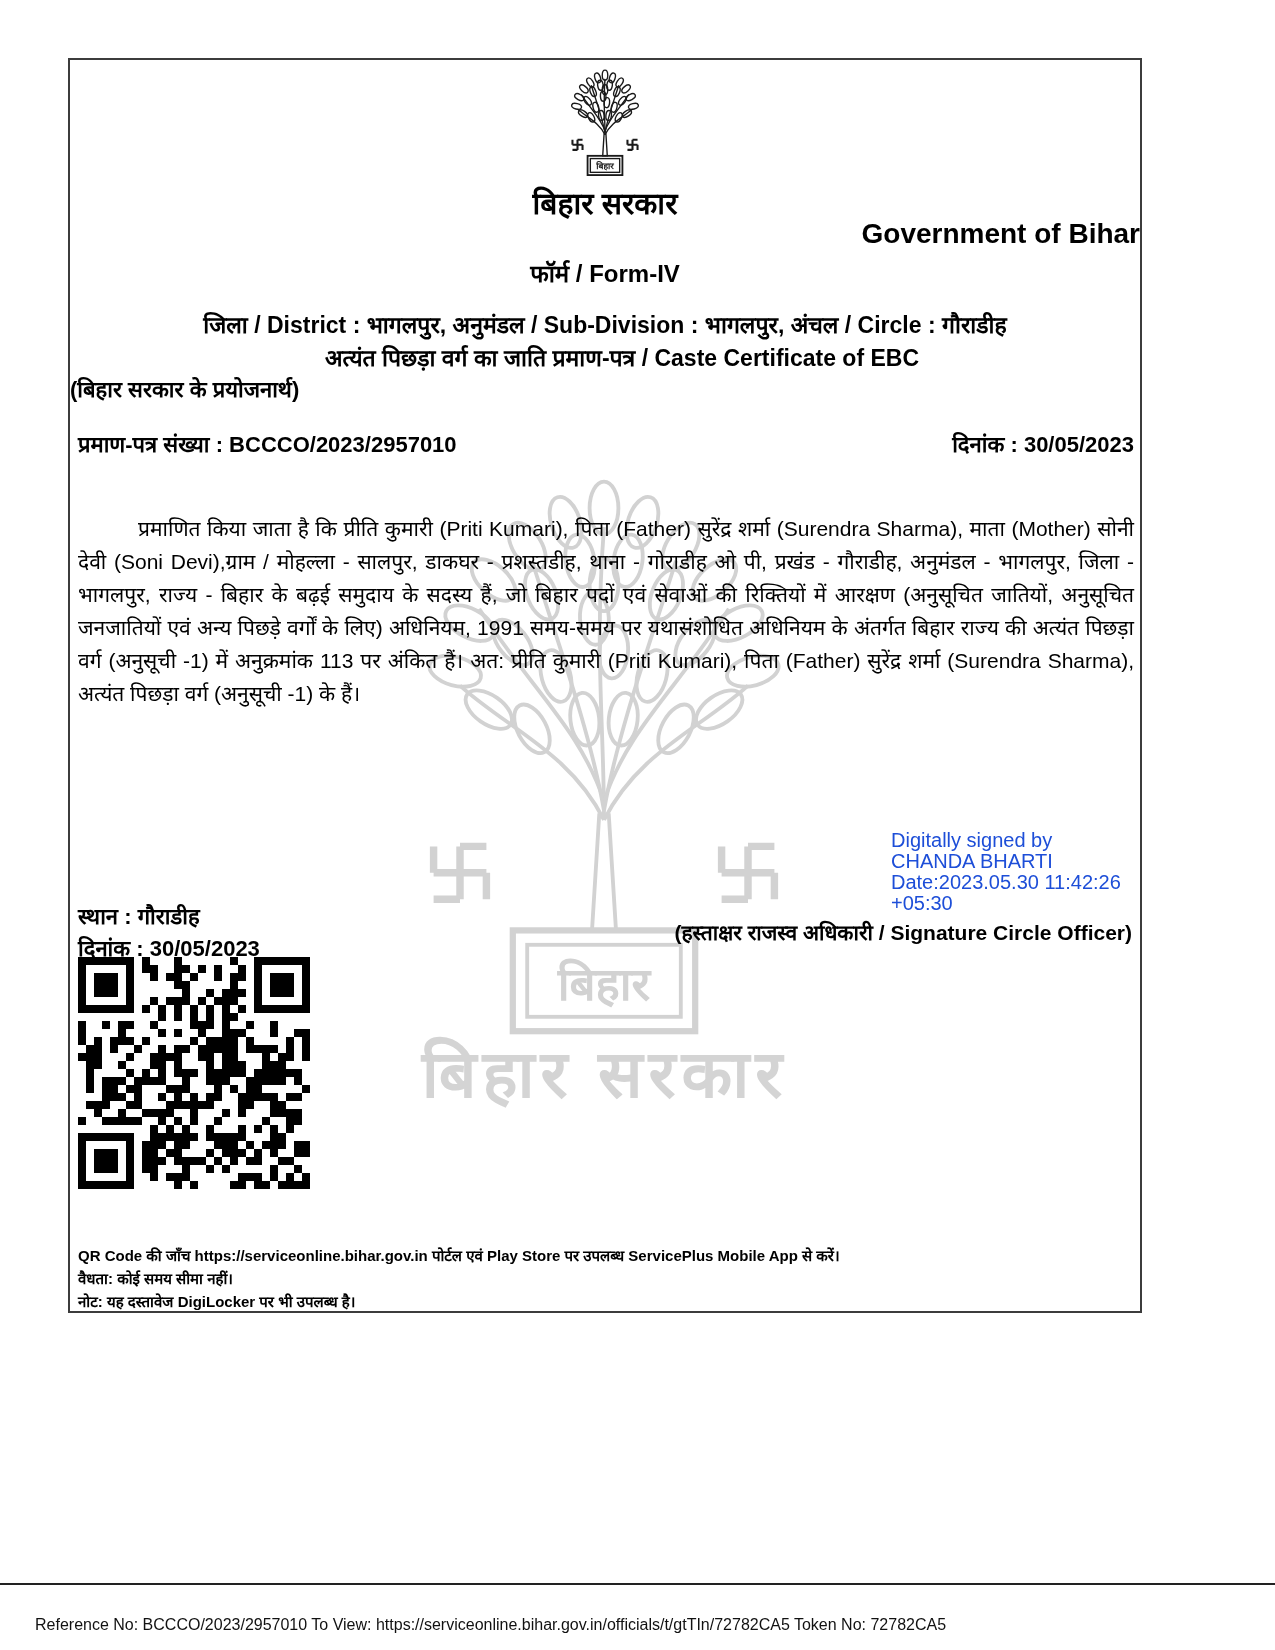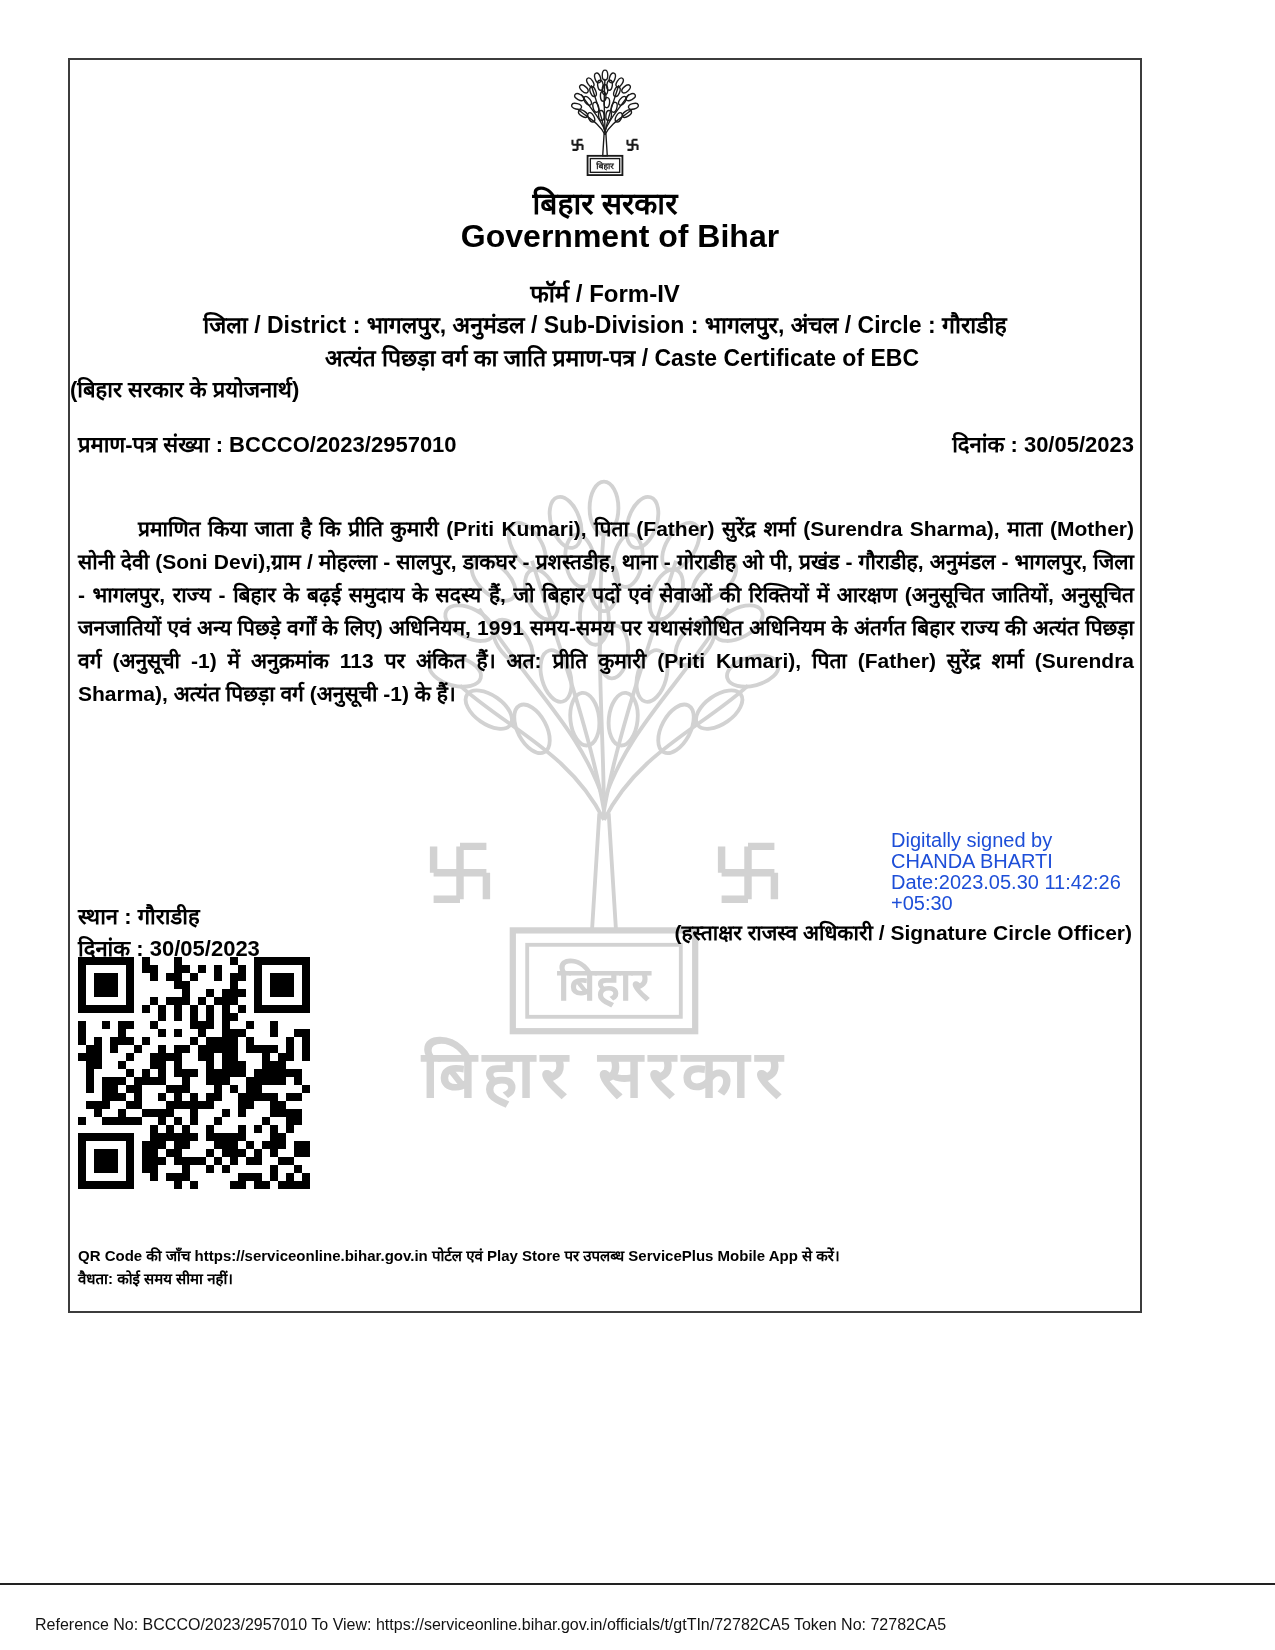--- a/index.html
+++ b/index.html
@@ -12,31 +12,31 @@
     position:absolute; left:68px; top:58px; width:1074px; height:1255px;
     border:2px solid #3c3c3c; background:#ffffff;
   }
   .cert-box > * { position:absolute; }
   .layer { z-index:2; }
   .watermark-layer { z-index:1; }
 
   .emblem-header { left:50%; transform:translateX(-50%); top:6px; width:92px; height:110px; }
 
   .org-hindi   { left:0; top:122px; width:100%; text-align:center; font-size:30px; font-weight:bold; }
-  .org-english { left:15px; top:158px; width:100%; text-align:center; font-size:32px; font-weight:bold; }
-  .form-line   { left:0; top:196px; width:100%; text-align:center; font-size:24px; font-weight:bold;margin-top:20px; }
+  .org-english { left:0; top:158px; width:100%; text-align:right; font-size:28px; font-weight:bold; }
+  .form-line   { left:0; top:196px; width:100%; text-align:center; font-size:24px; font-weight:bold; }
 
   .district-line { left:0; top:248px; width:100%; text-align:center; font-size:23px; font-weight:bold; }
   .caste-line    { left:17px; top:281px; width:100%; text-align:center; font-size:23px; font-weight:bold; }
   .purpose-line  { left:0; top:313px; width:100%; text-align:left; font-size:22px; font-weight:bold; }
 
   .meta-row { left:8px; top:368px; width:1056px; font-size:22px; font-weight:bold; }
   .meta-row .right { float:right; }
 
-  .para { left:8px; width:1056px; font-size:21px; font-weight:bold; line-height:33px;
+  .para { left:8px; width:1056px; font-size:21px; font-weight:normal; line-height:33px;
           text-align:justify; text-indent:60px; }
   .para1 { top:452px; }
   .para2 { top:656px; }
 
   .digsig { left:812px; top:770px; font-size:20px; line-height:21px; color:#1d4ed8; font-weight:normal;margin-left:9px; }
 
   .place-line   { left:8px; top:840px;  font-size:22px; font-weight:bold; }
   .sigdate-line { left:8px; top:872px;  font-size:22px; font-weight:bold; }
   .officer-line { right:8px; top:858px; font-size:21px; font-weight:bold; text-align:right; }
 
@@ -175,19 +175,20 @@
     <div class="qr layer">
       <svg id="qr-svg" viewBox="0 0 29 29" shape-rendering="crispEdges">
           <rect width="29" height="29" fill="#ffffff"></rect>
           <path d="M0,0h1v1h-1zM1,0h1v1h-1zM2,0h1v1h-1zM3,0h1v1h-1zM4,0h1v1h-1zM5,0h1v1h-1zM6,0h1v1h-1zM8,0h1v1h-1zM12,0h1v1h-1zM19,0h1v1h-1zM22,0h1v1h-1zM23,0h1v1h-1zM24,0h1v1h-1zM25,0h1v1h-1zM26,0h1v1h-1zM27,0h1v1h-1zM28,0h1v1h-1zM0,1h1v1h-1zM6,1h1v1h-1zM8,1h1v1h-1zM9,1h1v1h-1zM12,1h1v1h-1zM13,1h1v1h-1zM15,1h1v1h-1zM17,1h1v1h-1zM20,1h1v1h-1zM22,1h1v1h-1zM28,1h1v1h-1zM0,2h1v1h-1zM2,2h1v1h-1zM3,2h1v1h-1zM4,2h1v1h-1zM6,2h1v1h-1zM9,2h1v1h-1zM11,2h1v1h-1zM12,2h1v1h-1zM14,2h1v1h-1zM17,2h1v1h-1zM19,2h1v1h-1zM20,2h1v1h-1zM22,2h1v1h-1zM24,2h1v1h-1zM25,2h1v1h-1zM26,2h1v1h-1zM28,2h1v1h-1zM0,3h1v1h-1zM2,3h1v1h-1zM3,3h1v1h-1zM4,3h1v1h-1zM6,3h1v1h-1zM12,3h1v1h-1zM13,3h1v1h-1zM19,3h1v1h-1zM22,3h1v1h-1zM24,3h1v1h-1zM25,3h1v1h-1zM26,3h1v1h-1zM28,3h1v1h-1zM0,4h1v1h-1zM2,4h1v1h-1zM3,4h1v1h-1zM4,4h1v1h-1zM6,4h1v1h-1zM13,4h1v1h-1zM16,4h1v1h-1zM18,4h1v1h-1zM19,4h1v1h-1zM20,4h1v1h-1zM22,4h1v1h-1zM24,4h1v1h-1zM25,4h1v1h-1zM26,4h1v1h-1zM28,4h1v1h-1zM0,5h1v1h-1zM6,5h1v1h-1zM9,5h1v1h-1zM11,5h1v1h-1zM12,5h1v1h-1zM13,5h1v1h-1zM15,5h1v1h-1zM17,5h1v1h-1zM18,5h1v1h-1zM19,5h1v1h-1zM22,5h1v1h-1zM28,5h1v1h-1zM0,6h1v1h-1zM1,6h1v1h-1zM2,6h1v1h-1zM3,6h1v1h-1zM4,6h1v1h-1zM5,6h1v1h-1zM6,6h1v1h-1zM8,6h1v1h-1zM10,6h1v1h-1zM12,6h1v1h-1zM14,6h1v1h-1zM16,6h1v1h-1zM18,6h1v1h-1zM20,6h1v1h-1zM22,6h1v1h-1zM23,6h1v1h-1zM24,6h1v1h-1zM25,6h1v1h-1zM26,6h1v1h-1zM27,6h1v1h-1zM28,6h1v1h-1zM10,7h1v1h-1zM12,7h1v1h-1zM14,7h1v1h-1zM16,7h1v1h-1zM18,7h1v1h-1zM19,7h1v1h-1zM0,8h1v1h-1zM3,8h1v1h-1zM5,8h1v1h-1zM6,8h1v1h-1zM9,8h1v1h-1zM14,8h1v1h-1zM15,8h1v1h-1zM16,8h1v1h-1zM18,8h1v1h-1zM21,8h1v1h-1zM24,8h1v1h-1zM0,9h1v1h-1zM5,9h1v1h-1zM10,9h1v1h-1zM12,9h1v1h-1zM15,9h1v1h-1zM18,9h1v1h-1zM19,9h1v1h-1zM20,9h1v1h-1zM24,9h1v1h-1zM27,9h1v1h-1zM28,9h1v1h-1zM0,10h1v1h-1zM2,10h1v1h-1zM4,10h1v1h-1zM5,10h1v1h-1zM6,10h1v1h-1zM8,10h1v1h-1zM14,10h1v1h-1zM16,10h1v1h-1zM17,10h1v1h-1zM18,10h1v1h-1zM19,10h1v1h-1zM21,10h1v1h-1zM26,10h1v1h-1zM28,10h1v1h-1zM1,11h1v1h-1zM2,11h1v1h-1zM4,11h1v1h-1zM7,11h1v1h-1zM10,11h1v1h-1zM12,11h1v1h-1zM13,11h1v1h-1zM15,11h1v1h-1zM16,11h1v1h-1zM17,11h1v1h-1zM18,11h1v1h-1zM19,11h1v1h-1zM21,11h1v1h-1zM22,11h1v1h-1zM23,11h1v1h-1zM24,11h1v1h-1zM26,11h1v1h-1zM28,11h1v1h-1zM0,12h1v1h-1zM1,12h1v1h-1zM2,12h1v1h-1zM6,12h1v1h-1zM9,12h1v1h-1zM10,12h1v1h-1zM11,12h1v1h-1zM12,12h1v1h-1zM15,12h1v1h-1zM16,12h1v1h-1zM18,12h1v1h-1zM19,12h1v1h-1zM23,12h1v1h-1zM25,12h1v1h-1zM26,12h1v1h-1zM28,12h1v1h-1zM1,13h1v1h-1zM2,13h1v1h-1zM5,13h1v1h-1zM9,13h1v1h-1zM10,13h1v1h-1zM12,13h1v1h-1zM16,13h1v1h-1zM18,13h1v1h-1zM19,13h1v1h-1zM20,13h1v1h-1zM23,13h1v1h-1zM24,13h1v1h-1zM25,13h1v1h-1zM1,14h1v1h-1zM6,14h1v1h-1zM8,14h1v1h-1zM10,14h1v1h-1zM12,14h1v1h-1zM13,14h1v1h-1zM14,14h1v1h-1zM16,14h1v1h-1zM17,14h1v1h-1zM18,14h1v1h-1zM19,14h1v1h-1zM20,14h1v1h-1zM22,14h1v1h-1zM23,14h1v1h-1zM24,14h1v1h-1zM25,14h1v1h-1zM26,14h1v1h-1zM27,14h1v1h-1zM1,15h1v1h-1zM3,15h1v1h-1zM4,15h1v1h-1zM5,15h1v1h-1zM7,15h1v1h-1zM8,15h1v1h-1zM9,15h1v1h-1zM10,15h1v1h-1zM13,15h1v1h-1zM16,15h1v1h-1zM17,15h1v1h-1zM18,15h1v1h-1zM21,15h1v1h-1zM22,15h1v1h-1zM23,15h1v1h-1zM24,15h1v1h-1zM25,15h1v1h-1zM27,15h1v1h-1zM1,16h1v1h-1zM3,16h1v1h-1zM4,16h1v1h-1zM6,16h1v1h-1zM7,16h1v1h-1zM11,16h1v1h-1zM12,16h1v1h-1zM13,16h1v1h-1zM17,16h1v1h-1zM19,16h1v1h-1zM21,16h1v1h-1zM22,16h1v1h-1zM28,16h1v1h-1zM3,17h1v1h-1zM4,17h1v1h-1zM5,17h1v1h-1zM7,17h1v1h-1zM10,17h1v1h-1zM12,17h1v1h-1zM14,17h1v1h-1zM16,17h1v1h-1zM17,17h1v1h-1zM20,17h1v1h-1zM21,17h1v1h-1zM22,17h1v1h-1zM23,17h1v1h-1zM24,17h1v1h-1zM26,17h1v1h-1zM27,17h1v1h-1zM1,18h1v1h-1zM2,18h1v1h-1zM3,18h1v1h-1zM6,18h1v1h-1zM7,18h1v1h-1zM11,18h1v1h-1zM12,18h1v1h-1zM13,18h1v1h-1zM14,18h1v1h-1zM15,18h1v1h-1zM16,18h1v1h-1zM20,18h1v1h-1zM21,18h1v1h-1zM24,18h1v1h-1zM25,18h1v1h-1zM2,19h1v1h-1zM5,19h1v1h-1zM8,19h1v1h-1zM9,19h1v1h-1zM10,19h1v1h-1zM11,19h1v1h-1zM14,19h1v1h-1zM18,19h1v1h-1zM20,19h1v1h-1zM24,19h1v1h-1zM25,19h1v1h-1zM26,19h1v1h-1zM27,19h1v1h-1zM0,20h1v1h-1zM3,20h1v1h-1zM4,20h1v1h-1zM5,20h1v1h-1zM6,20h1v1h-1zM7,20h1v1h-1zM10,20h1v1h-1zM12,20h1v1h-1zM14,20h1v1h-1zM17,20h1v1h-1zM23,20h1v1h-1zM26,20h1v1h-1zM27,20h1v1h-1zM9,21h1v1h-1zM11,21h1v1h-1zM13,21h1v1h-1zM16,21h1v1h-1zM20,21h1v1h-1zM22,21h1v1h-1zM24,21h1v1h-1zM26,21h1v1h-1zM0,22h1v1h-1zM1,22h1v1h-1zM2,22h1v1h-1zM3,22h1v1h-1zM4,22h1v1h-1zM5,22h1v1h-1zM6,22h1v1h-1zM9,22h1v1h-1zM10,22h1v1h-1zM11,22h1v1h-1zM12,22h1v1h-1zM13,22h1v1h-1zM14,22h1v1h-1zM16,22h1v1h-1zM17,22h1v1h-1zM18,22h1v1h-1zM19,22h1v1h-1zM20,22h1v1h-1zM24,22h1v1h-1zM25,22h1v1h-1zM0,23h1v1h-1zM6,23h1v1h-1zM8,23h1v1h-1zM9,23h1v1h-1zM10,23h1v1h-1zM12,23h1v1h-1zM13,23h1v1h-1zM17,23h1v1h-1zM18,23h1v1h-1zM19,23h1v1h-1zM21,23h1v1h-1zM23,23h1v1h-1zM24,23h1v1h-1zM25,23h1v1h-1zM27,23h1v1h-1zM28,23h1v1h-1zM0,24h1v1h-1zM2,24h1v1h-1zM3,24h1v1h-1zM4,24h1v1h-1zM6,24h1v1h-1zM8,24h1v1h-1zM9,24h1v1h-1zM11,24h1v1h-1zM12,24h1v1h-1zM16,24h1v1h-1zM18,24h1v1h-1zM19,24h1v1h-1zM20,24h1v1h-1zM22,24h1v1h-1zM24,24h1v1h-1zM27,24h1v1h-1zM28,24h1v1h-1zM0,25h1v1h-1zM2,25h1v1h-1zM3,25h1v1h-1zM4,25h1v1h-1zM6,25h1v1h-1zM8,25h1v1h-1zM9,25h1v1h-1zM10,25h1v1h-1zM12,25h1v1h-1zM13,25h1v1h-1zM14,25h1v1h-1zM15,25h1v1h-1zM17,25h1v1h-1zM19,25h1v1h-1zM21,25h1v1h-1zM22,25h1v1h-1zM25,25h1v1h-1zM26,25h1v1h-1zM0,26h1v1h-1zM2,26h1v1h-1zM3,26h1v1h-1zM4,26h1v1h-1zM6,26h1v1h-1zM8,26h1v1h-1zM9,26h1v1h-1zM13,26h1v1h-1zM16,26h1v1h-1zM18,26h1v1h-1zM24,26h1v1h-1zM27,26h1v1h-1zM0,27h1v1h-1zM6,27h1v1h-1zM9,27h1v1h-1zM11,27h1v1h-1zM12,27h1v1h-1zM13,27h1v1h-1zM20,27h1v1h-1zM21,27h1v1h-1zM22,27h1v1h-1zM24,27h1v1h-1zM26,27h1v1h-1zM28,27h1v1h-1zM0,28h1v1h-1zM1,28h1v1h-1zM2,28h1v1h-1zM3,28h1v1h-1zM4,28h1v1h-1zM5,28h1v1h-1zM6,28h1v1h-1zM12,28h1v1h-1zM14,28h1v1h-1zM19,28h1v1h-1zM20,28h1v1h-1zM22,28h1v1h-1zM23,28h1v1h-1zM25,28h1v1h-1zM26,28h1v1h-1zM27,28h1v1h-1zM28,28h1v1h-1z" fill="#000000"></path>
         </svg>
     </div>
 
     <div class="notes layer">
       <div>QR Code की जाँच https://serviceonline.bihar.gov.in पोर्टल एवं Play Store पर उपलब्ध ServicePlus Mobile App से करें।</div>
       <div>वैधता: कोई समय सीमा नहीं।</div>
+      <div>नोट: यह दस्तावेज DigiLocker पर भी उपलब्ध है।</div>
     </div>
   </div>
 
   <div class="page-footer-rule"></div>
   <div class="page-footer-text">Reference No: BCCCO/2023/2957010 To View: https://serviceonline.bihar.gov.in/officials/t/gtTIn/72782CA5 Token No: 72782CA5</div>
 
 </div>
 
 </body></html>

